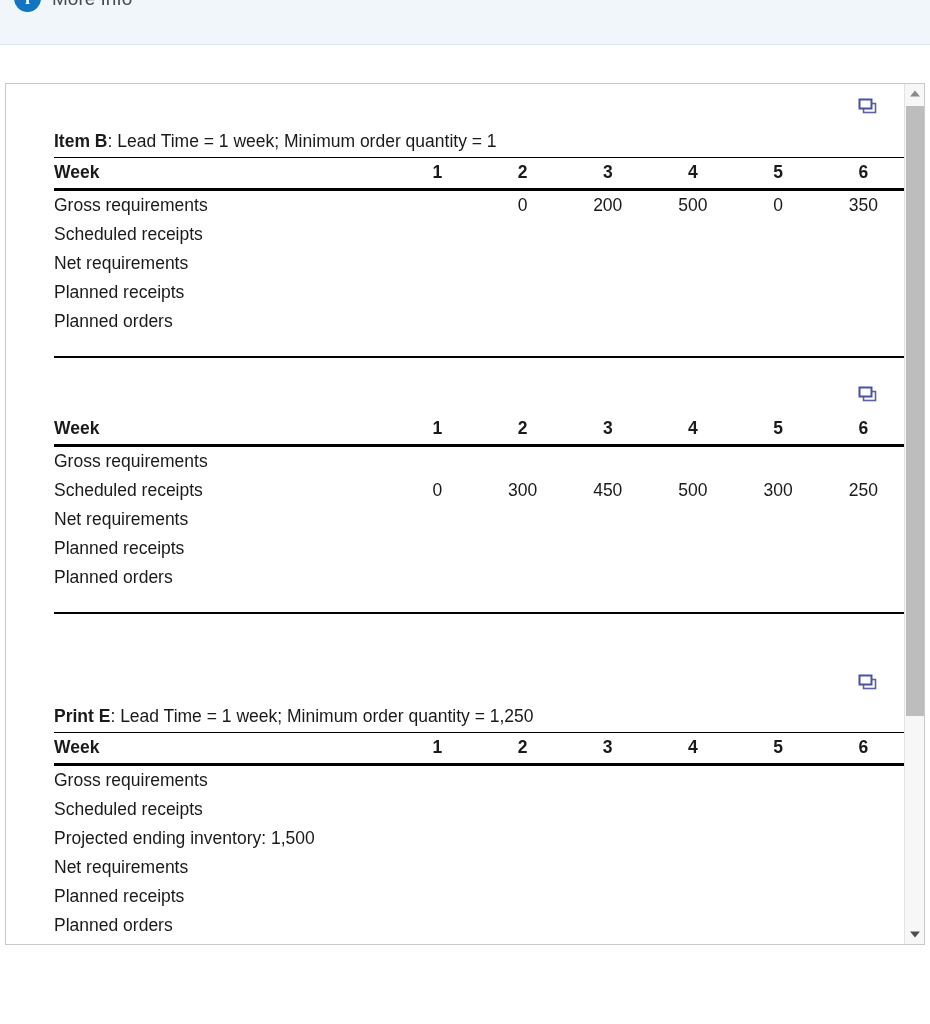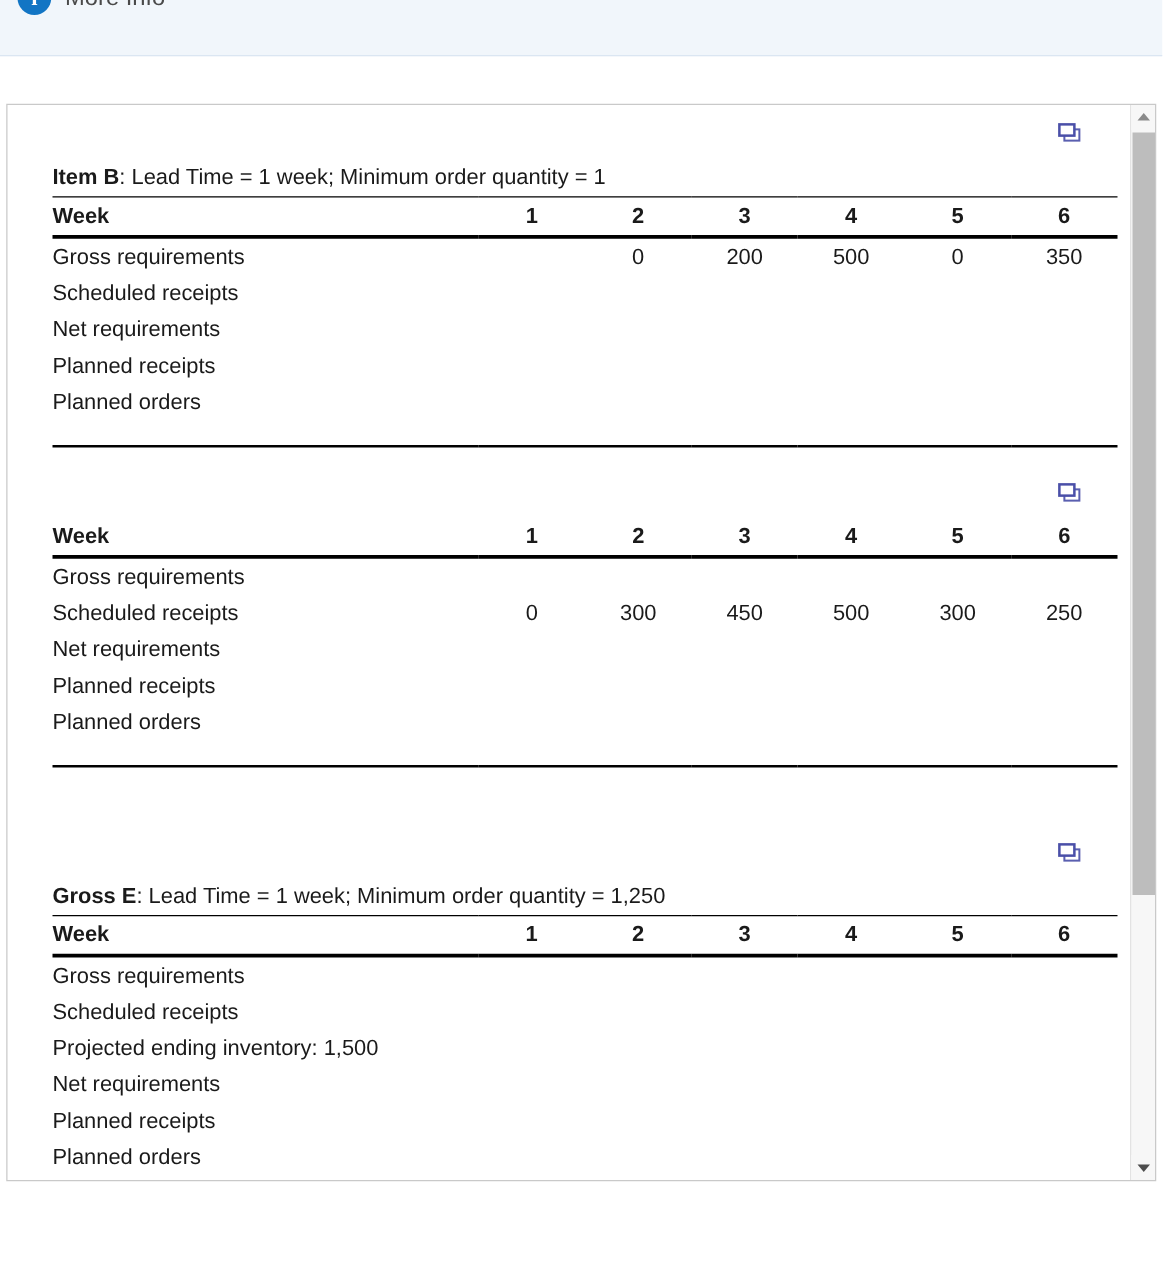--- a/index.html
+++ b/index.html
@@ -66,21 +66,21 @@
     width: 920px;
     height: 862px;
     box-sizing: border-box;
     border: 1px solid #c9c9c9;
     background: #ffffff;
     overflow: hidden;
   }
 
   .panel-content {
     position: absolute;
-    left: 4px;
+    left: 16px;
     top: 0;
     width: 898px;
     height: 860px;
     overflow: hidden;
   }
 
   
   .scrollbar {
     position: absolute;
     right: 0;
@@ -362,21 +362,21 @@
               <col class="col-lbl">
               <col class="col-w">
               <col class="col-w">
               <col class="col-w">
               <col class="col-w">
               <col class="col-w">
               <col class="col-w">
             </colgroup>
             <tbody>
               <tr class="row-title">
-                <td class="lbl" colspan="7"><span class="bold">Gross E</span><span>: Lead Time = 1 week; Minimum order quantity = 1,250</span></td>
+                <td class="lbl" colspan="7"><span class="bold">Print E</span><span>: Lead Time = 1 week; Minimum order quantity = 1,250</span></td>
               </tr>
               <tr class="row-head">
                 <td class="lbl">Week</td>
                 <td class="num">1</td>
                 <td class="num">2</td>
                 <td class="num">3</td>
                 <td class="num">4</td>
                 <td class="num">5</td>
                 <td class="num">6</td>
               </tr>

